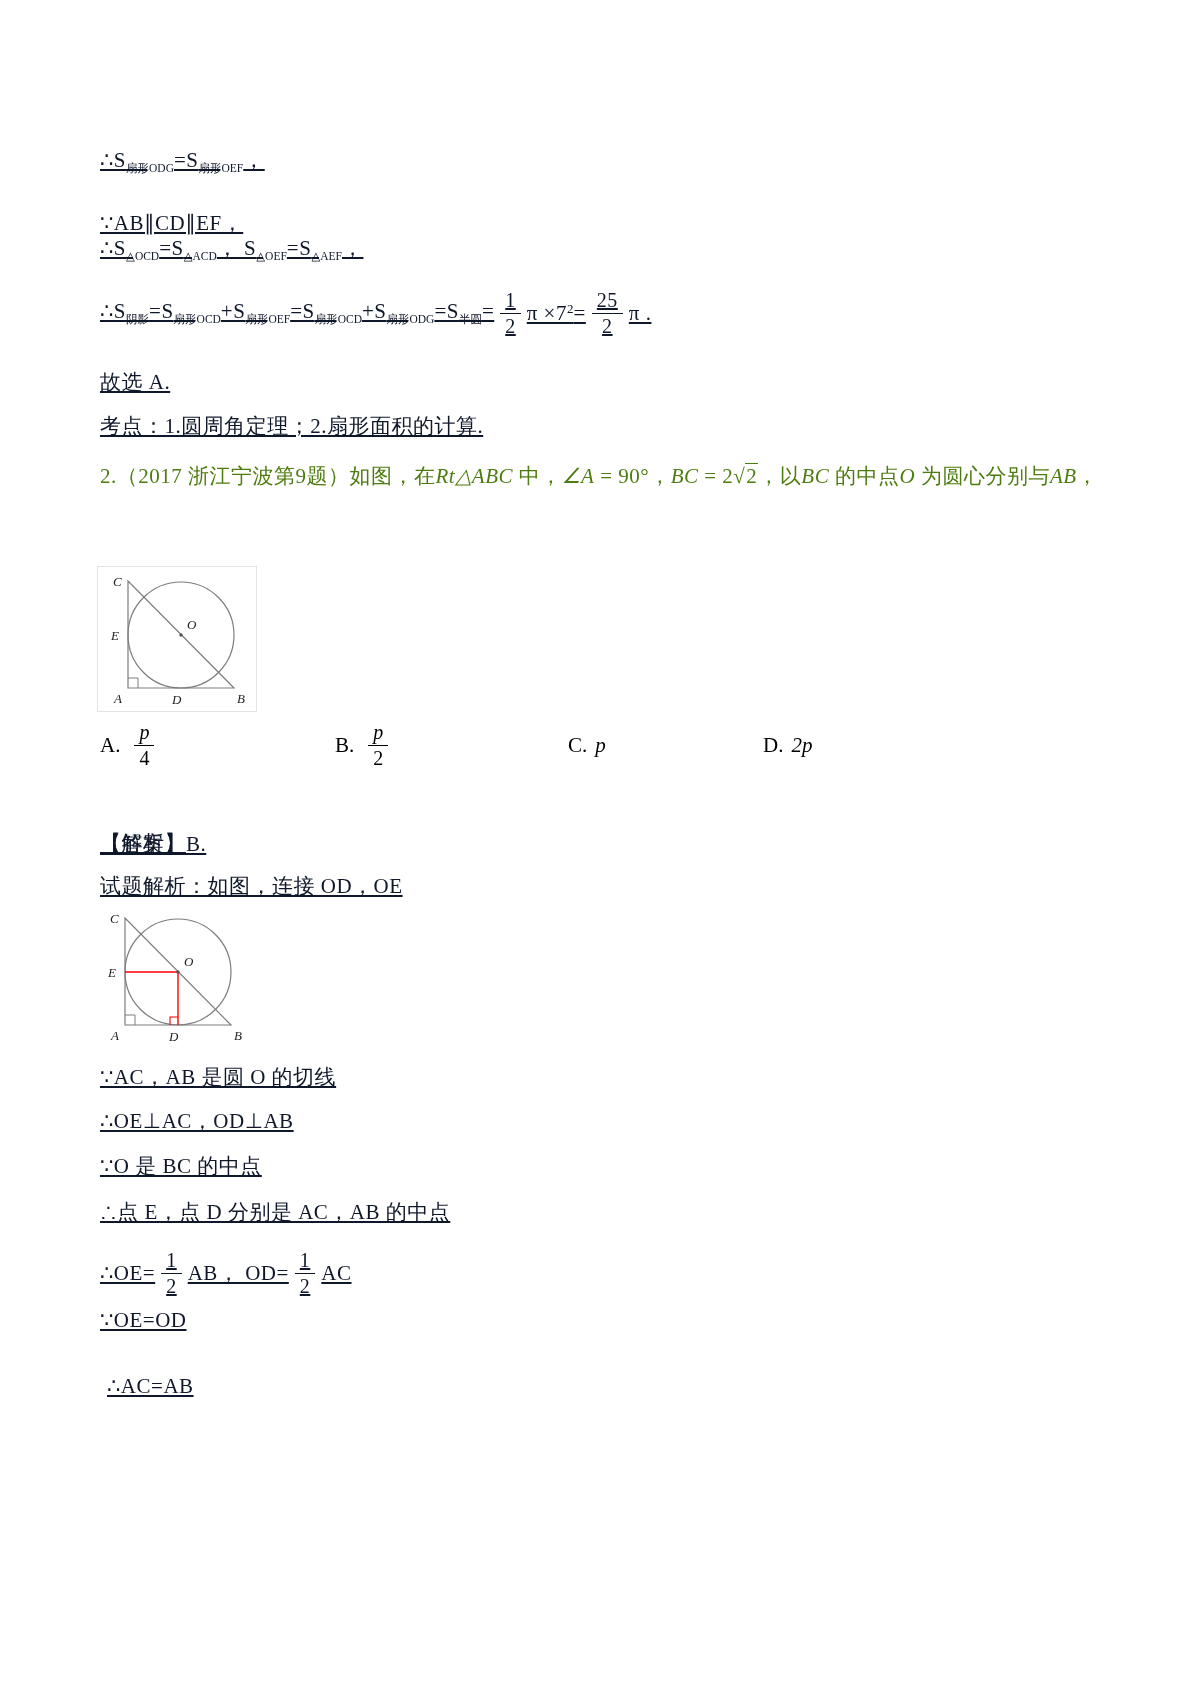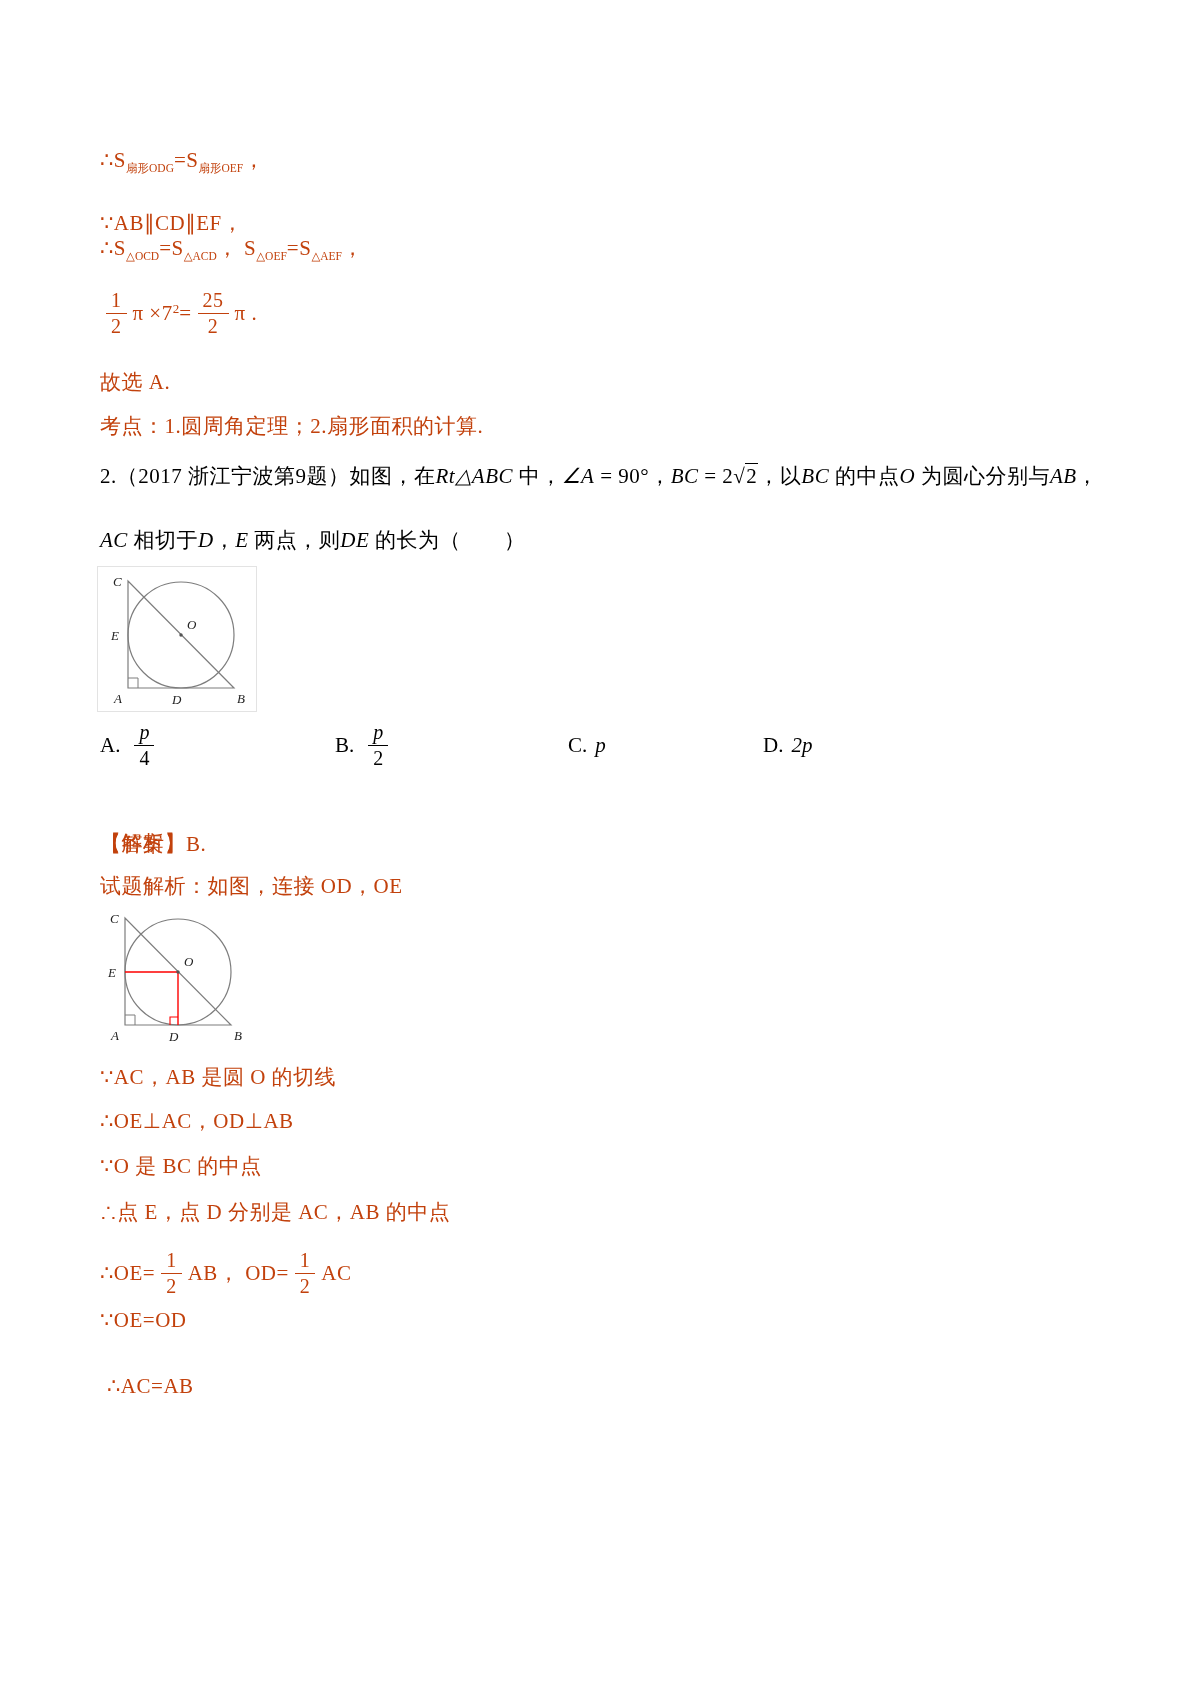--- a/index.html
+++ b/index.html
@@ -1,21 +1,21 @@
 <!DOCTYPE html>
 <html><head>
 <meta charset="utf-8">
 <style>
   * { margin:0; padding:0; box-sizing:border-box; }
   html,body { background:#ffffff; }
   body { width:1200px; height:1698px; font-family:"Liberation Serif", serif; }
   .page { position:relative; width:1200px; height:1698px; background:#ffffff; overflow:hidden; }
 
-  .line { position:absolute; left:100px; font-size:21px; color:#000000; white-space:nowrap; letter-spacing:0.5px; }
-  .red  { color:#c2410c; }
+  .line { position:absolute; left:100px; font-size:21px; color:#4d7c0f; white-space:nowrap; letter-spacing:0.5px; }
+  .red  { color:#0f172a;text-decoration:underline; }
 
   sub { font-size:11.5px; vertical-align:-5px; letter-spacing:0; }
   sup { font-size:13px;  vertical-align:7px;  letter-spacing:0; }
 
   .mathline { display:flex; align-items:center; height:56px; }
   .run { white-space:nowrap; }
 
   .frac { display:inline-flex; flex-direction:column; align-items:center; line-height:1.15;
           font-size:20px; margin:0 6px; vertical-align:middle; text-align:center; }
   .frac .num { padding:0 5px 1px; border-bottom:1.5px solid currentColor; }
@@ -37,38 +37,38 @@
 
 <div class="page">
 
   <div class="line red" style="top:146px"><span>∴S</span><sub>扇形ODG</sub><span>=S</span><sub>扇形OEF</sub><span>，</span></div>
 
   <div class="line red" style="top:209px">∵AB∥CD∥EF，</div>
 
   <div class="line red" style="top:234px"><span>∴S</span><sub>△OCD</sub><span>=S</span><sub>△ACD</sub><span>， S</span><sub>△OEF</sub><span>=S</span><sub>△AEF</sub><span>，</span></div>
 
   <div class="line red mathline" style="top:285px">
+    <span class="run"><span>∴S</span><sub>阴影</sub><span>=S</span><sub>扇形OCD</sub><span>+S</span><sub>扇形OEF</sub><span>=S</span><sub>扇形OCD</sub><span>+S</span><sub>扇形ODG</sub><span>=S</span><sub>半圆</sub><span>=</span></span>
     <span class="frac">
         <span class="num">1</span>
         <span class="den">2</span>
       </span>
     <span class="run"><span>π ×7</span><sup>2</sup><span>=</span></span>
     <span class="frac">
         <span class="num">25</span>
         <span class="den">2</span>
       </span>
     <span class="run">π .</span>
   </div>
 
   <div class="line red" style="top:368px">故选 A.</div>
   <div class="line red" style="top:412px">考点：1.圆周角定理；2.扇形面积的计算.</div>
 
   <div class="line" style="top:462px"><span>2.（2017 浙江宁波第9题）如图，在</span><span class="math">Rt△ABC</span><span> 中，</span><span class="math">∠A</span><span> = 90°，</span><span class="math">BC</span><span> = 2</span><span>√</span><span class="radicand">2</span><span>，以</span><span class="math">BC</span><span> 的中点</span><span class="math">O</span><span> 为圆心分别与</span><span class="math">AB</span><span>，</span></div>
 
-  <div class="line" style="top:526px"><span class="math">AC</span><span> 相切于</span><span class="math">D</span><span>，</span><span class="math">E</span><span> 两点，则</span><span class="math">DE</span><span> 的长为（　　）</span></div>
 
   <div class="fig bordered" style="left:97px; top:566px;">
     <svg width="158" height="140" viewBox="0 0 158 140">
       <path d="M30,14 L30,121 L136,121 Z" fill="none" stroke="#7d7d7d" stroke-width="1.2"></path>
       <circle cx="83" cy="68" r="53" fill="none" stroke="#7d7d7d" stroke-width="1.2"></circle>
       <path d="M30,111 h10 v10" fill="none" stroke="#7d7d7d" stroke-width="1"></path>
       <circle cx="83" cy="68" r="1.7" fill="#555555"></circle>
       <text x="15" y="19">C</text>
       <text x="13" y="73">E</text>
       <text x="89" y="62">O</text>

